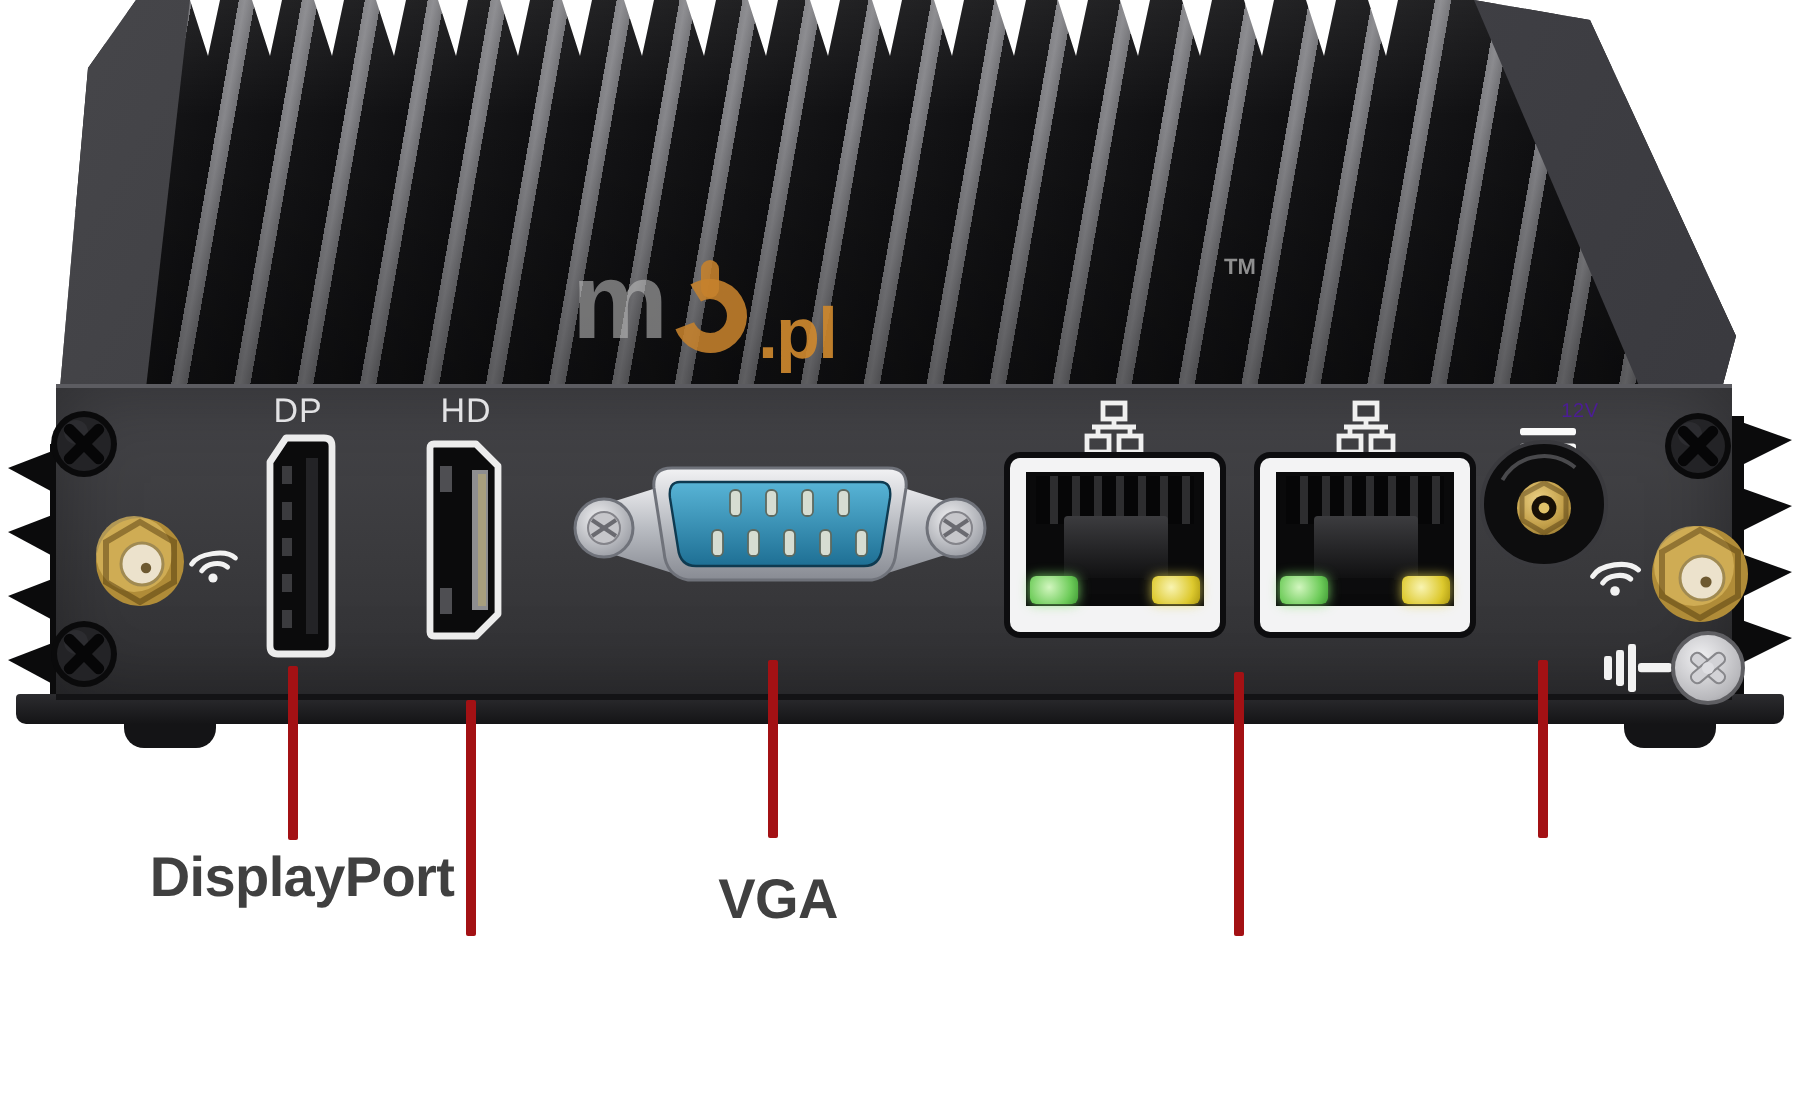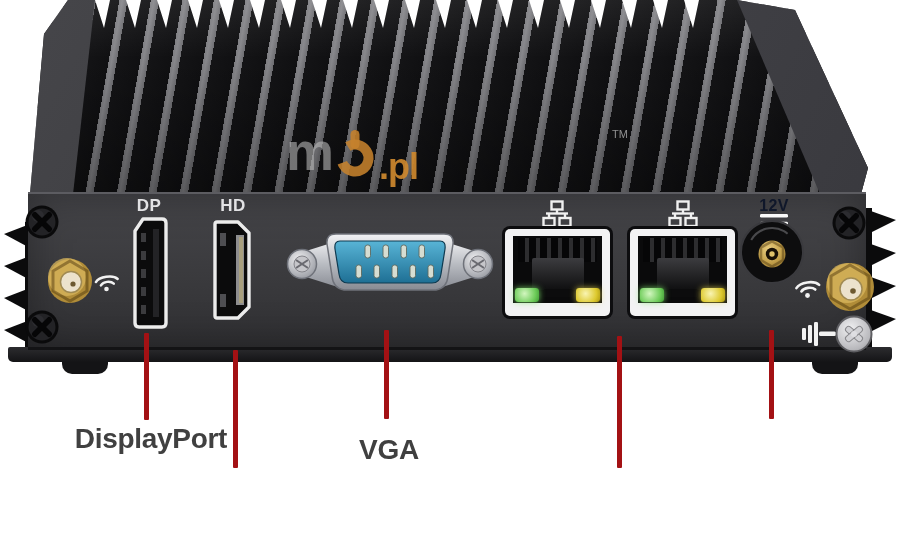--- a/index.html
+++ b/index.html
@@ -26,23 +26,23 @@
     border-top:2px solid #5c5c61;border-bottom:3px solid #131315;
     box-shadow:inset 0 0 40px rgba(0,0,0,.35);}
   #bottom-strip{left:8px;top:347px;width:884px;height:15px;z-index:2;
     background:linear-gradient(180deg,#2c2c2f,#141416);border-radius:2px 2px 5px 5px;}
   .foot{top:354px;width:46px;height:20px;background:#141416;border-radius:0 0 10px 10px;z-index:1;}
   #foot-l{left:62px;} #foot-r{left:812px;}
   .sidefins{z-index:1;}
 
   
   .z4{z-index:4;}
-  .panel-label{z-index:5;color:#e2e2e4;font-weight:700;font-size:17px;letter-spacing:.5px;
+  .panel-label{z-index:5;color:#e2e2e4;font-weight:400;font-size:17px;letter-spacing:.5px;
     transform:translate(-50%,-50%);}
-  #power-label{font-size:16px;color:#0f172a;letter-spacing:.3px;}
+  #power-label{font-size:10px;color:#4c1d95;letter-spacing:.3px;margin-left:16px;}
 
   
   .rj45{top:229px;width:105px;height:87px;background:#f3f3f4;border-radius:5px;z-index:4;
     box-shadow:0 0 0 3px #0d0d0f;}
   .rj45 .cav{position:absolute;left:8px;right:8px;top:7px;bottom:13px;background:#0a0a0b;}
   .rj45 .teeth{position:absolute;left:5px;right:5px;top:2px;height:24px;
     background:repeating-linear-gradient(90deg,#060607 0 7px,#2d2d2f 7px 11px);}
   .rj45 .latch{position:absolute;left:50%;transform:translateX(-50%);top:22px;width:52px;height:32px;
     background:linear-gradient(180deg,#3c3c3f,#0f0f10);border-radius:2px;}
   .rj45 .latch::after{content:"";position:absolute;left:50%;transform:translateX(-50%);bottom:-7px;
@@ -56,21 +56,21 @@
   
   .cline{width:5px;background:#a31114;z-index:6;border-radius:1px;}
   .clabel{z-index:6;font-size:28px;font-weight:700;color:#404040;transform:translateX(-50%);
     white-space:nowrap;letter-spacing:-.3px;}
 
   
   #watermark{left:286px;top:124px;z-index:5;display:flex;align-items:flex-end;line-height:1;
     letter-spacing:-1px;}
   .wm-gray{font-size:54px;font-weight:700;color:rgba(190,190,190,.58);}
   .wm-tld{font-size:36px;font-weight:700;color:rgba(205,136,46,.92);position:relative;top:7px;left:2px;}
-  #wm-tm{left:612px;top:128px;z-index:5;font-size:11px;font-weight:400;color:rgba(175,175,175,.8);}
+  #wm-tm{left:612px;top:128px;z-index:5;font-size:11px;font-weight:700;color:rgba(175,175,175,.8);}
 </style>
 </head>
 <body>
 
 <div id="stage">
 
   <div id="heatsink" class="abs">
     <div id="hs-fins" style="clip-path: path(&quot;M 43 0 L 70 0 L 70 0 L 79 28 L 85 0 L 101 0 L 110 28 L 116 0 L 132 0 L 141 28 L 147 0 L 163 0 L 172 28 L 178 0 L 194 0 L 203 28 L 209 0 L 225 0 L 234 28 L 240 0 L 256 0 L 265 28 L 271 0 L 287 0 L 296 28 L 302 0 L 318 0 L 327 28 L 333 0 L 349 0 L 358 28 L 364 0 L 380 0 L 389 28 L 395 0 L 411 0 L 420 28 L 426 0 L 442 0 L 451 28 L 457 0 L 473 0 L 482 28 L 488 0 L 504 0 L 513 28 L 519 0 L 535 0 L 544 28 L 550 0 L 566 0 L 575 28 L 581 0 L 597 0 L 606 28 L 612 0 L 628 0 L 637 28 L 643 0 L 659 0 L 668 28 L 674 0 L 712 0 L 770 10 L 843 168 L 836 194 L 5 194 L 19 34 Z&quot;);"></div>
     <div id="hs-left" class="hs-face"></div>
     <div id="hs-right" class="hs-face"></div>

